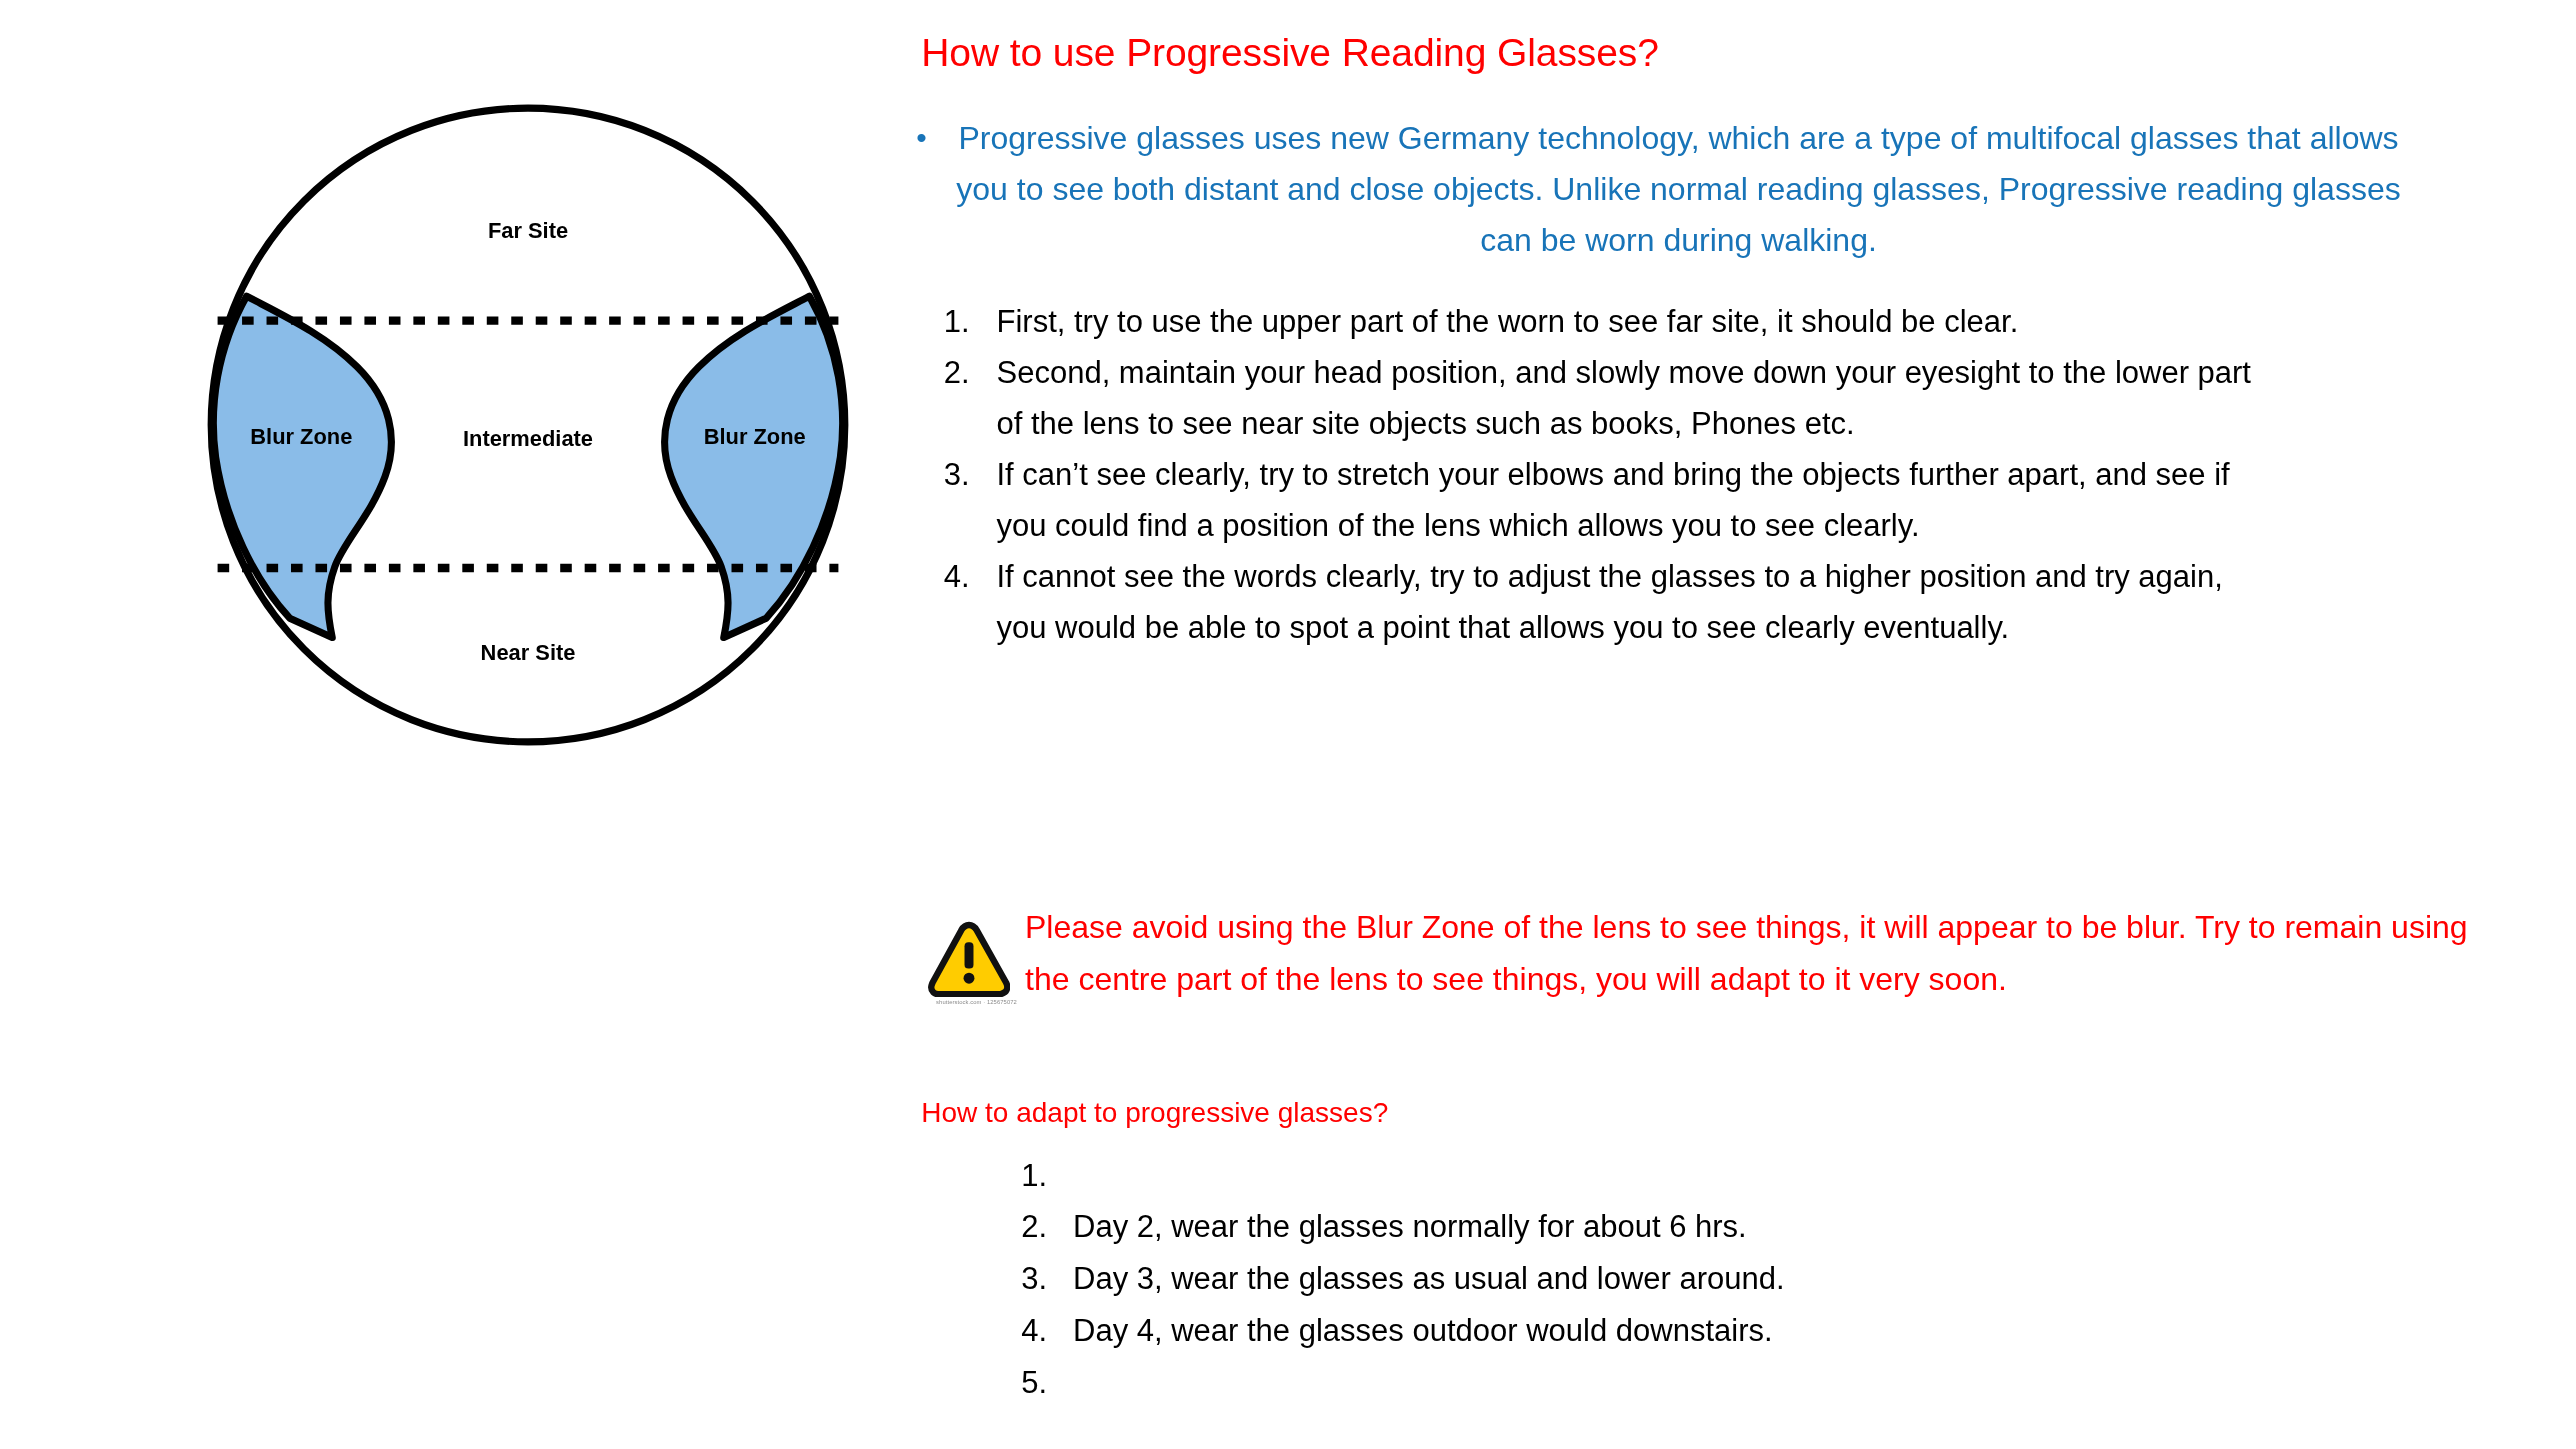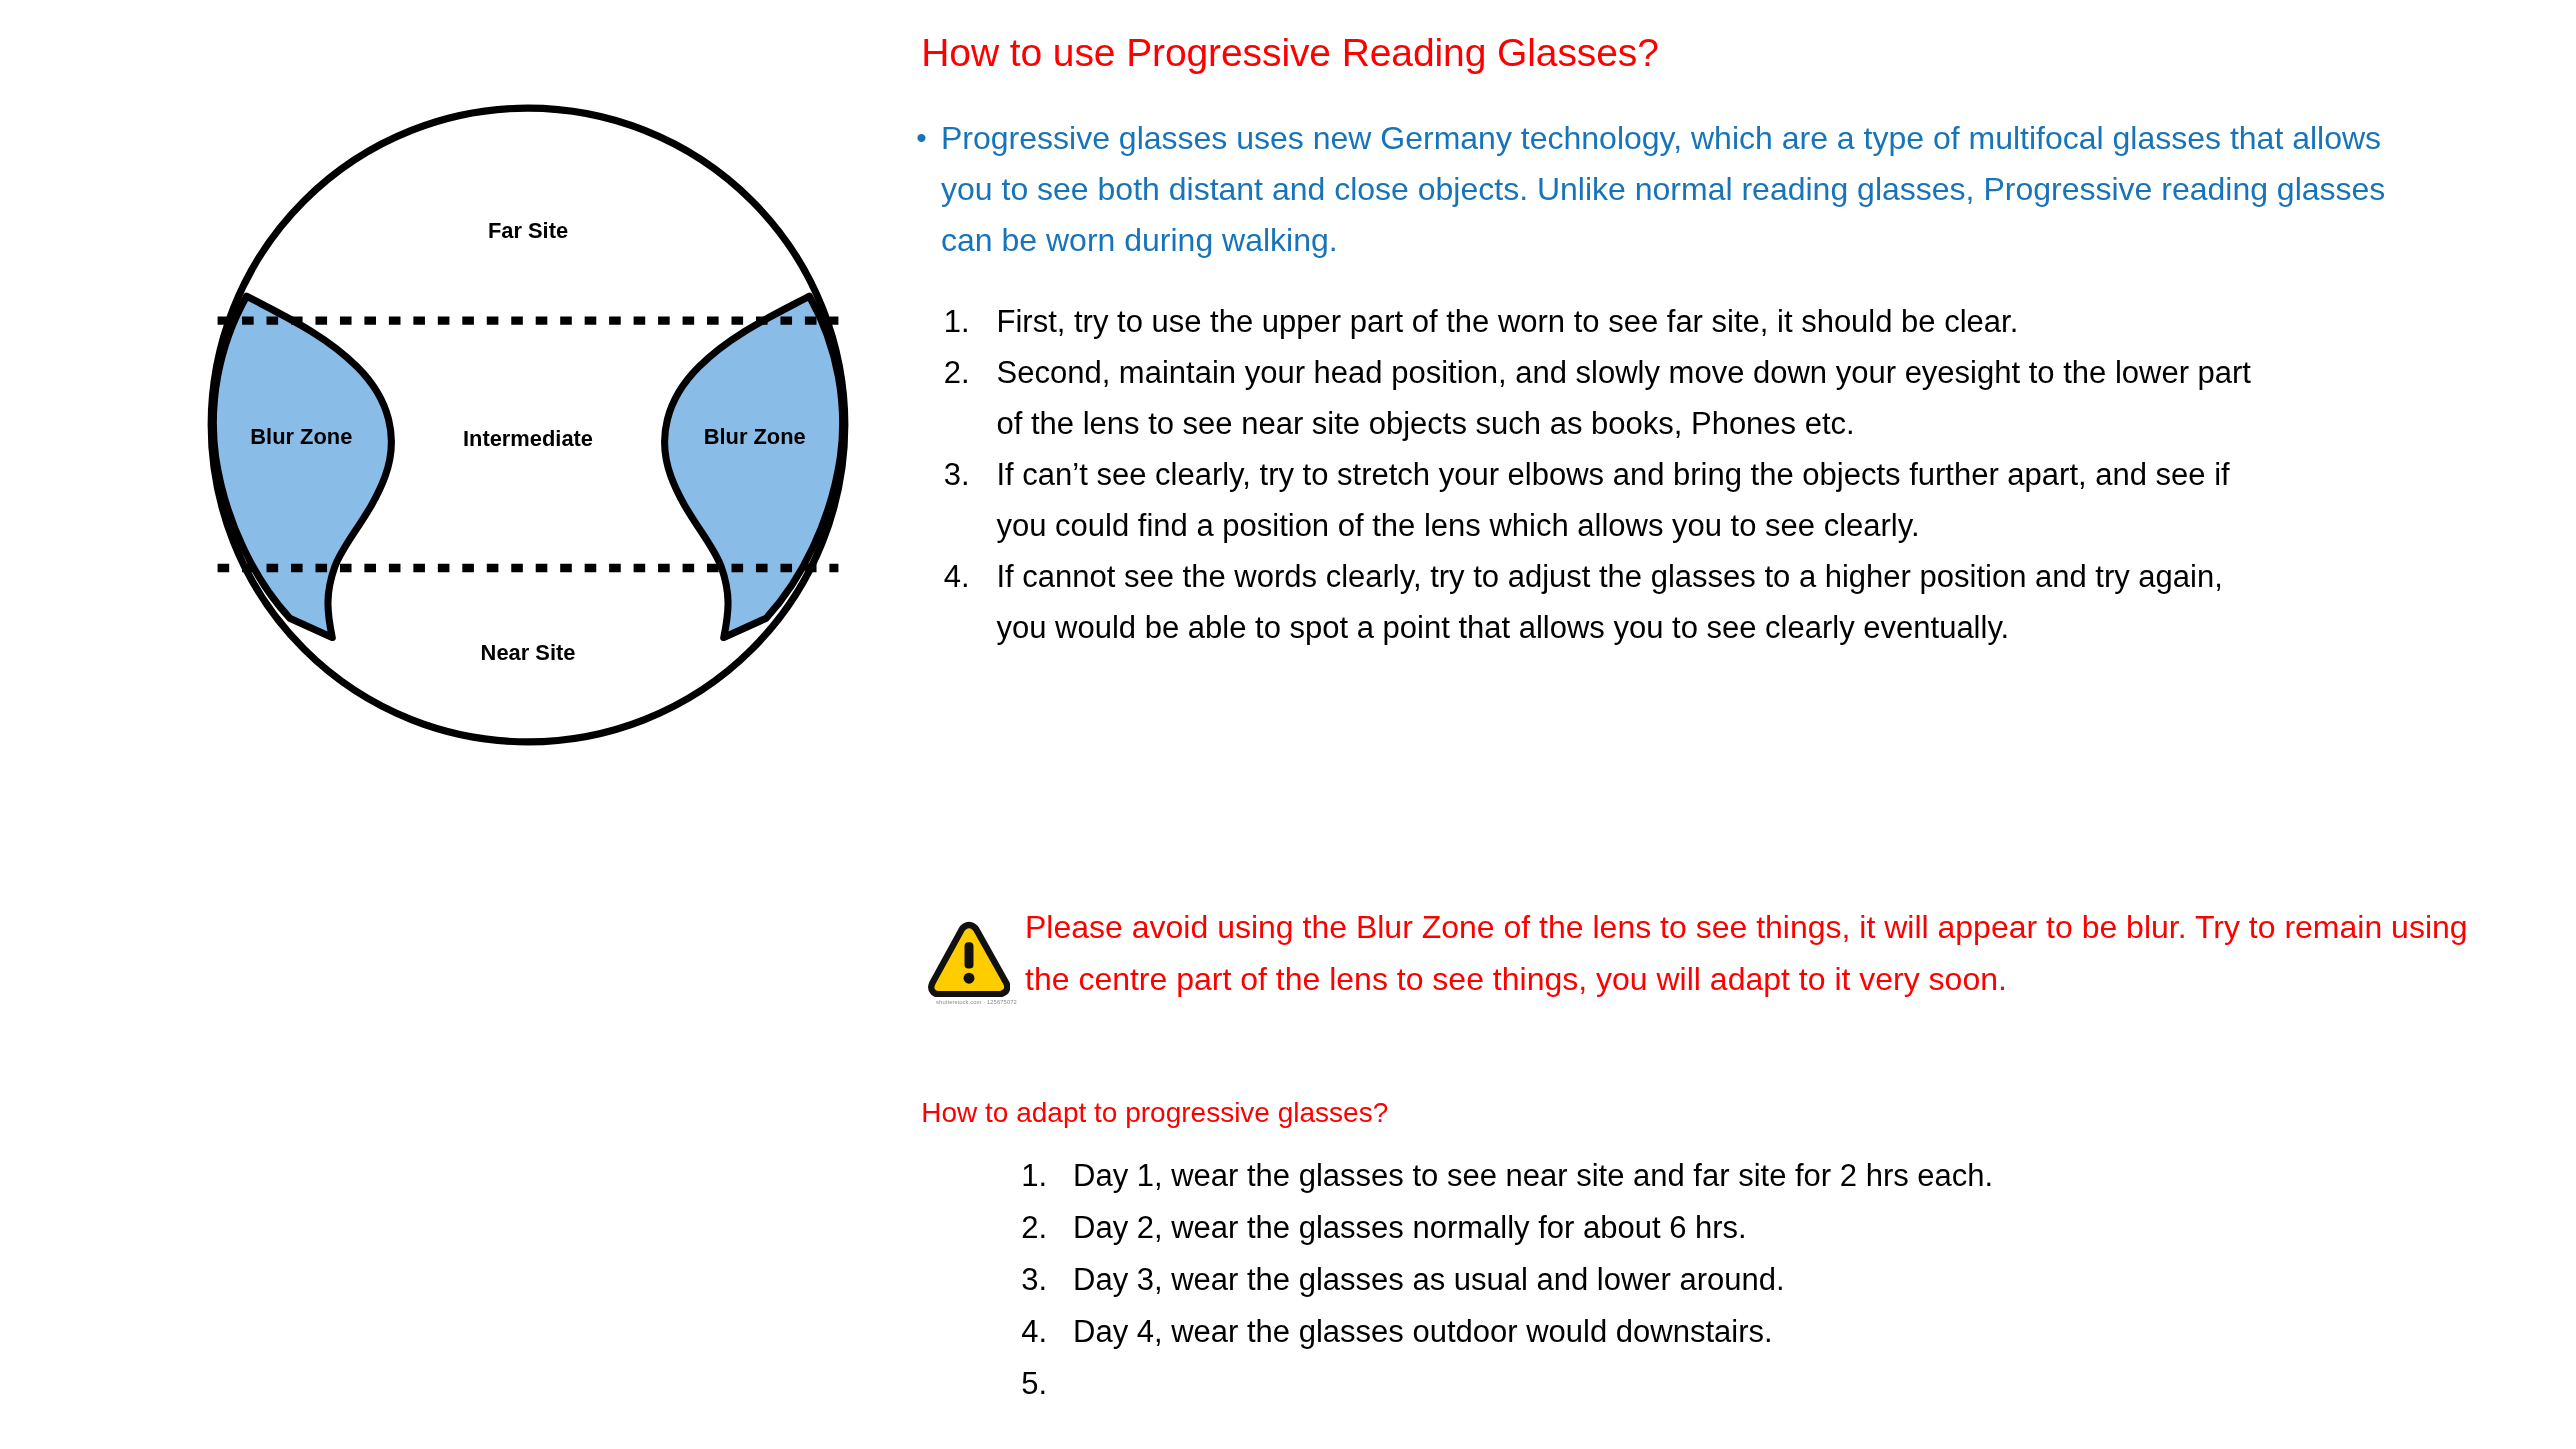--- a/index.html
+++ b/index.html
@@ -69,20 +69,21 @@
     width: 39px;
     text-align: center;
     flex: 0 0 39px;
   }
   #intro-bullet .bullet-text {
     color: #1874B8;
     font-size: 32px;
     line-height: 51px;
     flex: 1 1 auto;
     max-width: 1475px;
+    text-align: center;
   }
 
   
   #usage-steps {
     position: absolute;
     left: 24.5px;
     top: 296px;
     width: 1546px;
   }
   .step-row {
@@ -236,21 +237,20 @@
       <div id="warning-watermark">shutterstock.com · 125675072</div>
     </div>
     <div id="warning-text">Please avoid using the Blur Zone of the lens to see things, it will appear to be blur. Try to remain using the centre part of the lens to see things, you will adapt to it very soon.</div>
   </div>
 
   <div id="adapt-title">How to adapt to progressive glasses?</div>
 
   <div id="adapt-steps">
     <div class="step-row">
       <span class="step-num">1.</span>
-      <span class="step-text">Day 1, wear the glasses to see near site and far site for 2 hrs each.</span>
     </div>
     <div class="step-row">
       <span class="step-num">2.</span>
       <span class="step-text">Day 2, wear the glasses normally for about 6 hrs.</span>
     </div>
     <div class="step-row">
       <span class="step-num">3.</span>
       <span class="step-text">Day 3, wear the glasses as usual and lower around.</span>
     </div>
     <div class="step-row">

